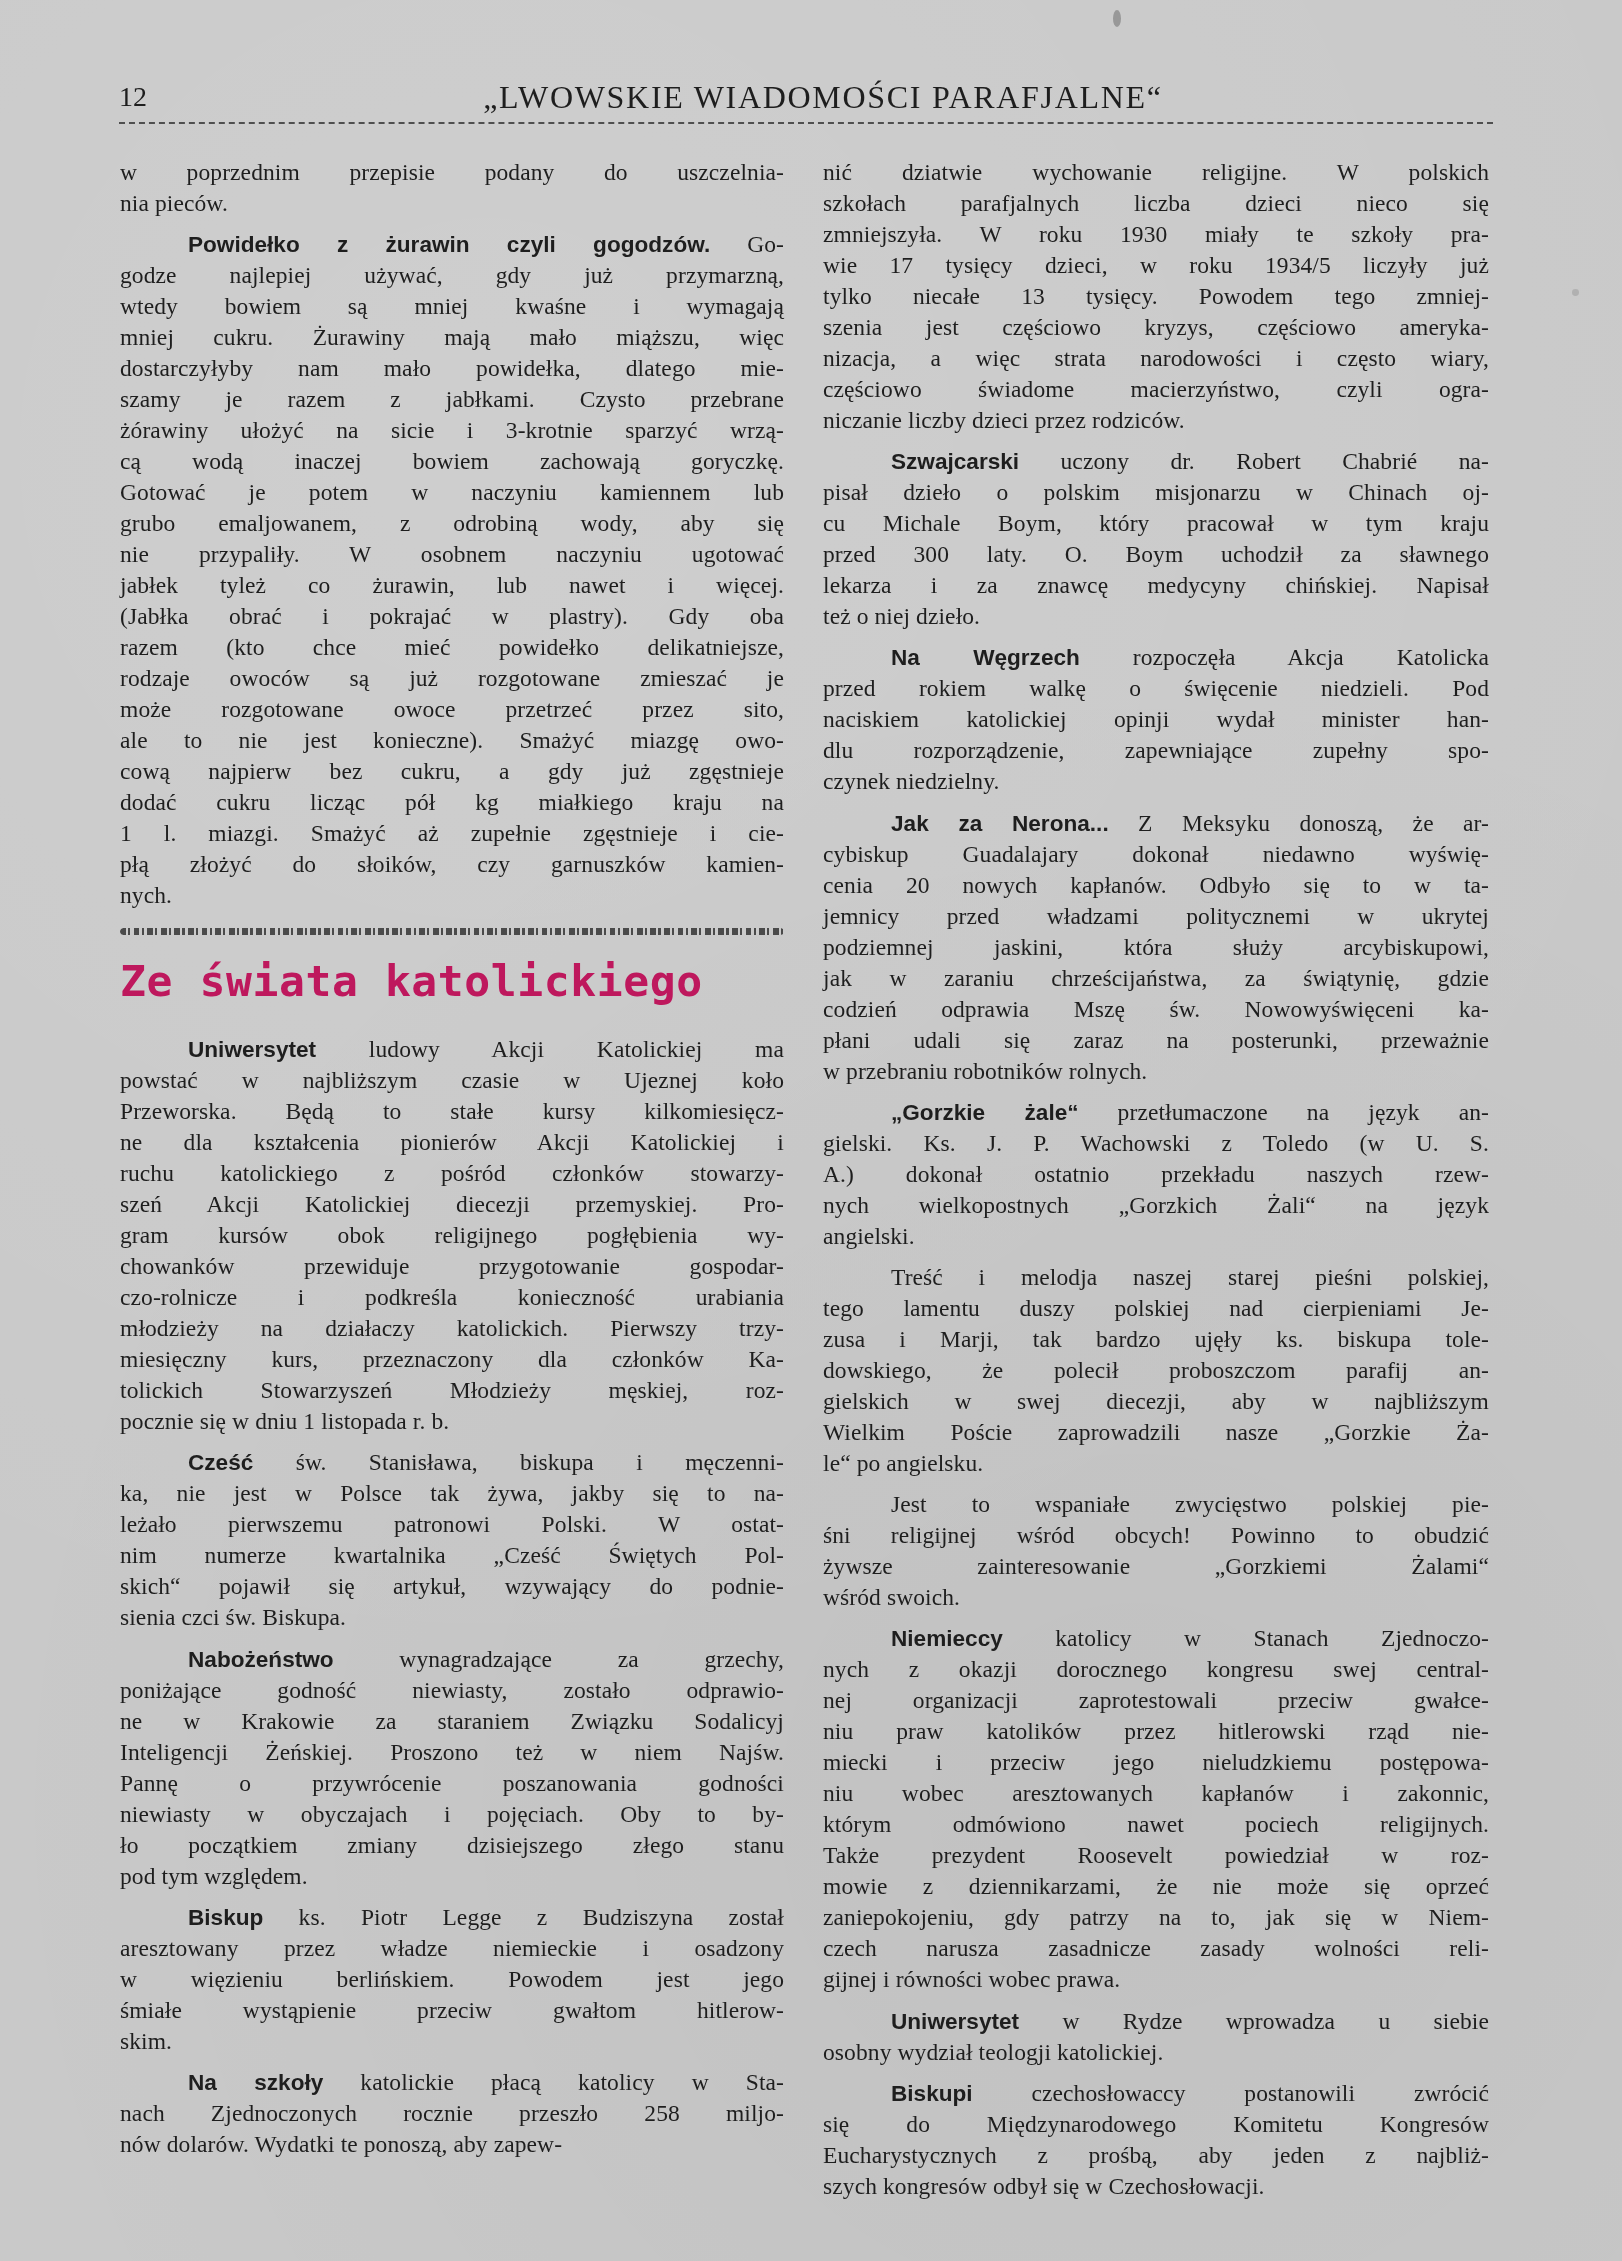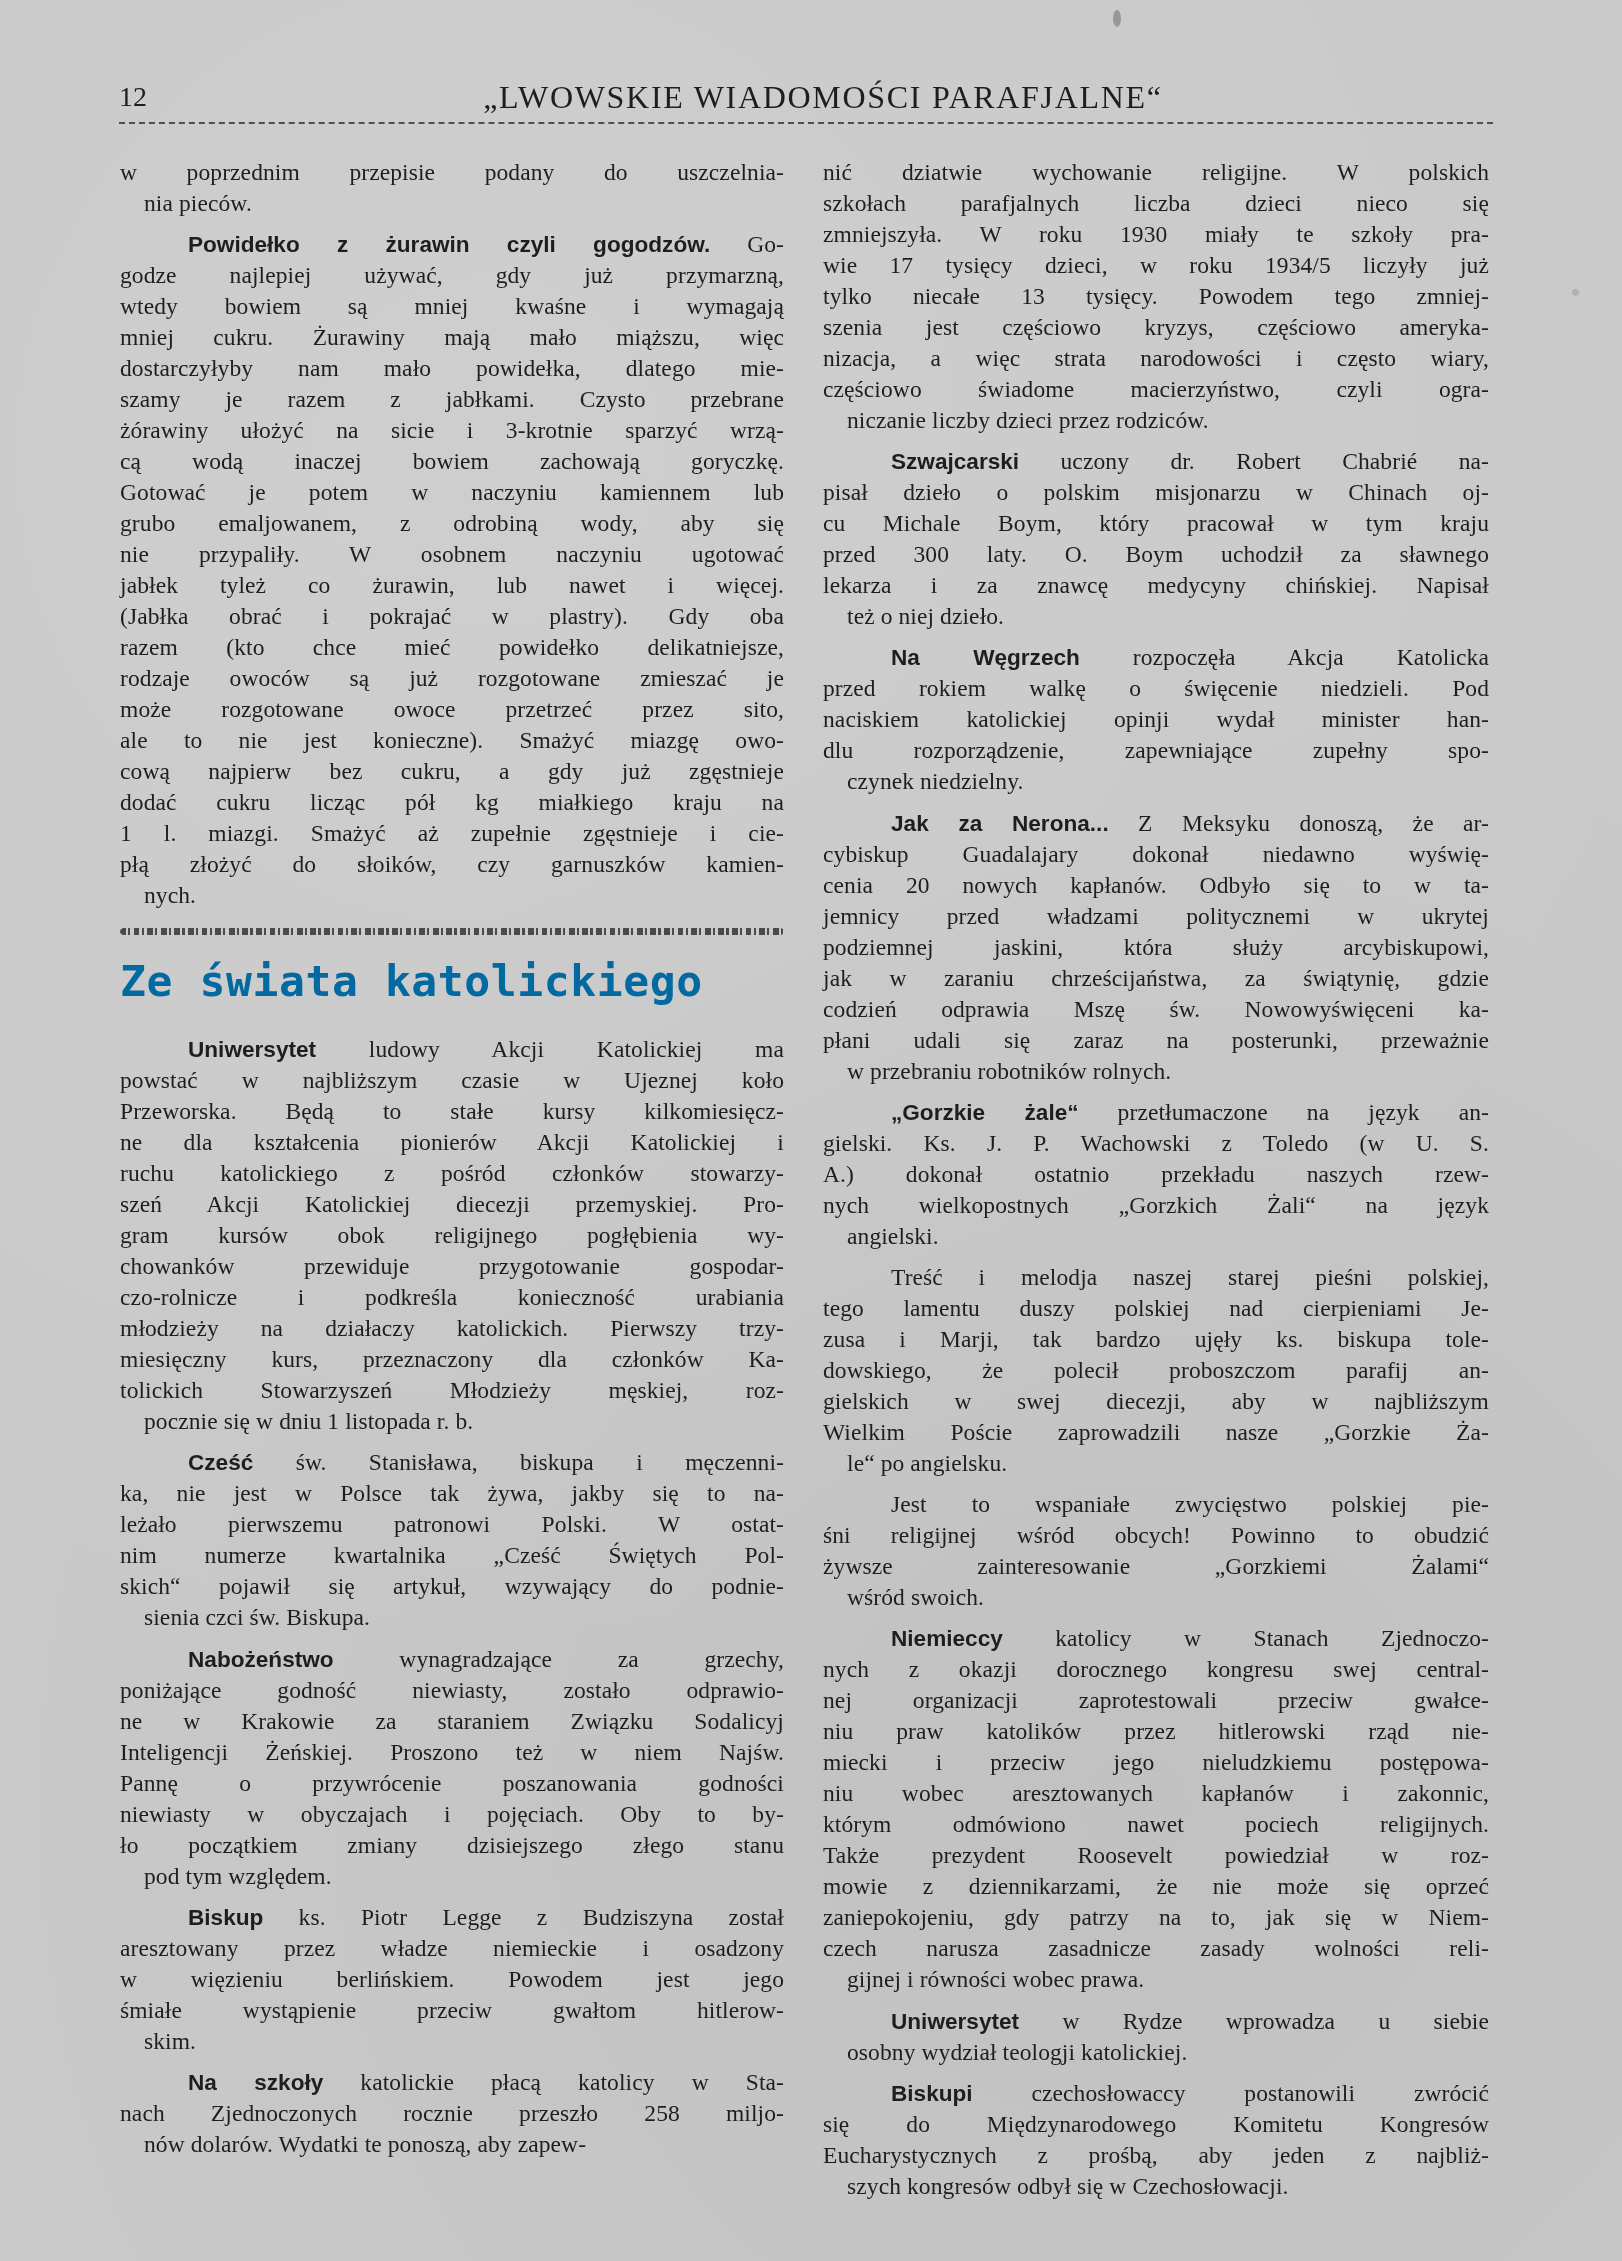--- a/index.html
+++ b/index.html
@@ -35,36 +35,36 @@
     position: absolute; top: 157px; width: 664px;
   }
   .col-left { left: 120px; }
   .col-right { left: 823px; width: 666px; }
   .line {
     display: block; font-size: 23.5px; line-height: 31px; height: 31px;
     white-space: nowrap; text-align: justify; text-align-last: justify;
     font-family: "Liberation Serif", serif;
     letter-spacing: 0.1px;
   }
-  .line.last { text-align-last: left; margin-left: 24px; }
+  .line.last { text-align-last: left; }
   .line.indent { padding-left: 68px; }
   .line b { font-weight: bold; font-family: Liberation Sans, sans-serif; font-size: 22.6px; letter-spacing: 0; }
   .gap { display: block; height: 10.2px; }
   .ornament {
     display: block; height: 17px; margin: 17px 0 14.7px 0;
     background-image: repeating-linear-gradient(90deg, #2b2b2b 0 5.7px, transparent 5.7px 8px, #2b2b2b 8px 10.2px, transparent 10.2px 13.6px);
     -webkit-mask: linear-gradient(#000, #000);
     opacity: 0.8;
     border-radius: 4.5px;
     height: 6.8px;
   }
   .section-title {
     display: block; font-family: "DejaVu Sans Mono", "Liberation Mono", monospace;
     font-weight: bold; font-size: 43px; line-height: 62px; height: 62px;
-    letter-spacing: 0.6px; color: #0369a1; margin-bottom: 22.6px;
+    letter-spacing: 0.6px; color: #be185d; margin-bottom: 22.6px;
   }
   .spot {
     position: absolute; border-radius: 50%; background: rgba(90,90,90,0.45);
   }
 </style>
 </head>
 <body>
 
 <div class="page">
 

